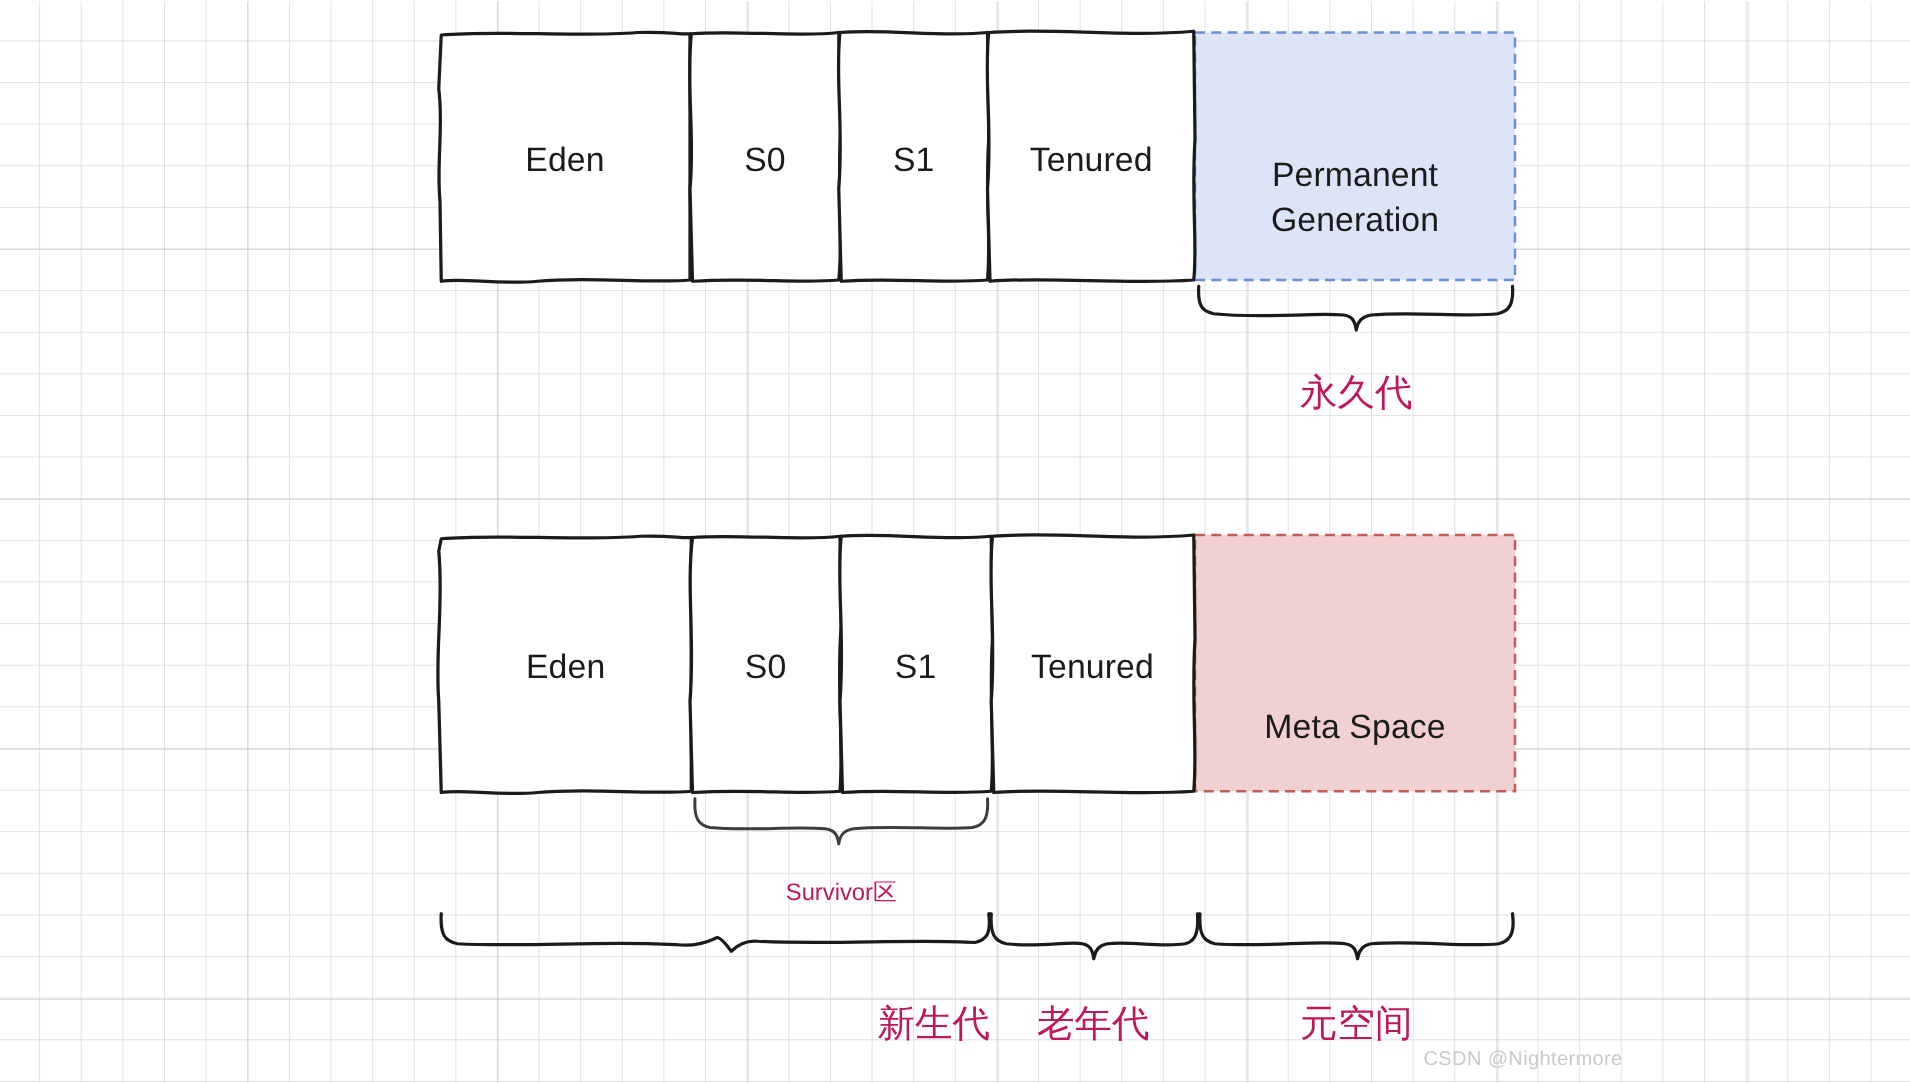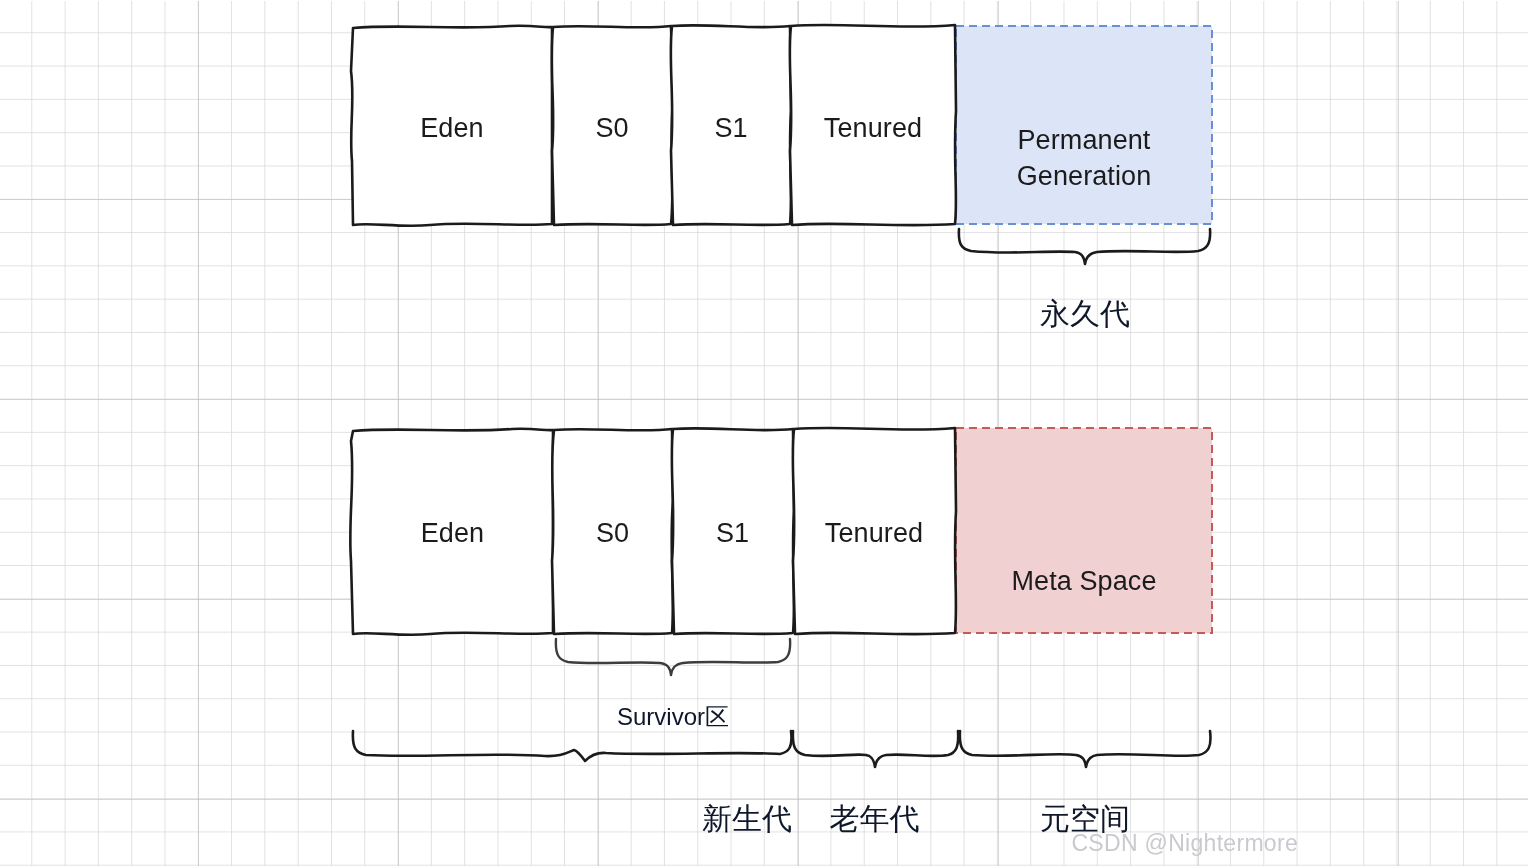--- a/index.html
+++ b/index.html
@@ -52,35 +52,35 @@
     color: #1b1b1b;
     font-size: 27px;
     line-height: 1.32;
     text-align: center;
     white-space: pre-line;
     letter-spacing: 0.1px;
     font-family: "Liberation Sans", "DejaVu Sans", sans-serif;
   }
   .brace-label {
     position: absolute;
-    color: #0f172a;
+    color: #be185d;
     text-align: center;
     font-family: "Liberation Sans", "DejaVu Sans", sans-serif;
   }
   .cn-label {
     font-size: 30px;
   }
   .survivor-label {
-    font-size: 24px;
+    font-size: 19px;
   }
   .watermark {
     position: absolute;
     right: 14px;
     bottom: 10px;
-    font-size: 23px;
+    font-size: 16px;
     color: #c9c9cf;
     font-family: "Liberation Sans", "DejaVu Sans", sans-serif;
     letter-spacing: 0.3px;
   }
 </style>
 </head>
 <body>
 
 <div id="canvas">
 

